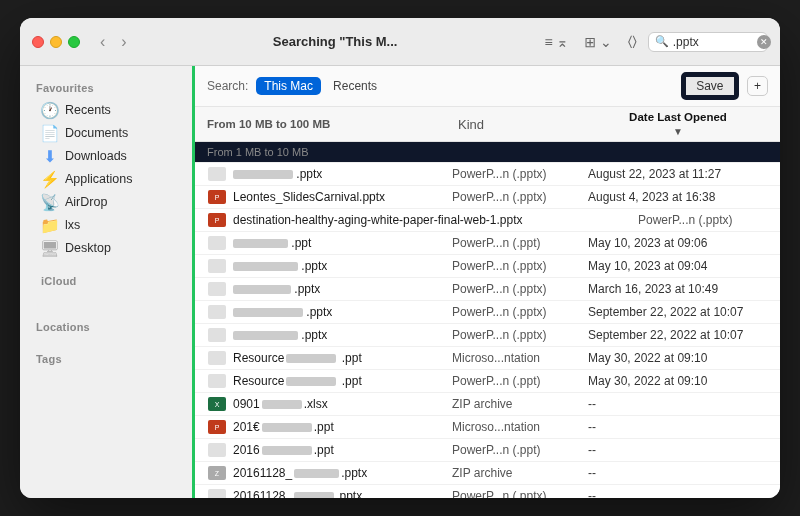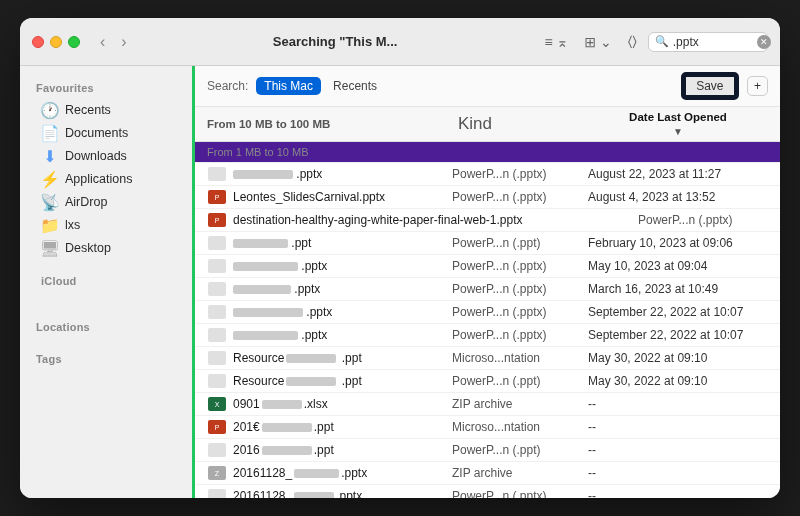--- a/index.html
+++ b/index.html
@@ -216,21 +216,21 @@
     
     .col-headers {
       display: flex;
       align-items: center;
       padding: 4px 12px;
       border-bottom: 1px solid #e0e0e0;
       background: #f7f7f7;
       flex-shrink: 0;
     }
     .col-name { flex: 1; font-size: 11.5px; color: #555; font-weight: bold; }
-    .col-kind { width: 130px; font-size: 17px; color: #555; }
+    .col-kind { width: 130px; font-size: 13px; color: #555; }
     .col-date {
       width: 180px;
       font-size: 11.5px;
       color: #111;
       font-weight: 600;
       display: flex;
       align-items: center;
       gap: 3px;
       flex-direction: column;
     }
@@ -239,21 +239,21 @@
     .file-list {
       flex: 1;
       overflow-y: auto;
     }
     .file-list::-webkit-scrollbar { width: 8px; }
     .file-list::-webkit-scrollbar-thumb { background: #c0c0c0; border-radius: 4px; }
     .section-divider {
       padding: 4px 12px;
       font-size: 11px;
       color: #888;
-      background: #4c1d95;
+      background: #0f172a;
       border-bottom: 1px solid #eee;
     }
     .file-row {
       display: flex;
       align-items: center;
       padding: 3px 12px;
       gap: 6px;
       border-bottom: 1px solid #f0f0f0;
       min-height: 22px;
     }
@@ -413,38 +413,38 @@
           <div class="file-kind">PowerP...n (.pptx)</div>
           <div class="file-date">August 22, 2023 at 11:27</div>
         </div>
 
         <div class="file-row">
           <div class="file-icon">
               <div class="file-thumb thumb-pptx" style="font-size:7px">P</div>
             </div>
           <div class="file-name">Leontes_SlidesCarnival.pptx</div>
           <div class="file-kind">PowerP...n (.pptx)</div>
-          <div class="file-date">August 4, 2023 at 13:52</div>
+          <div class="file-date">August 4, 2023 at 16:38</div>
         </div>
 
         <div class="file-row">
           <div class="file-icon">
               <div class="file-thumb thumb-pptx" style="font-size:7px">P</div>
             </div>
           <div class="file-name">destination-healthy-aging-white-paper-final-web-1.pptx</div>
           <div class="file-kind">PowerP...n (.pptx)</div>
         </div>
 
         <div class="file-row">
           <div class="file-icon">
               <div class="file-thumb thumb-blank"></div>
             </div>
           <div class="file-name"><span class="redacted-block" style="width:55px"></span><span> .ppt</span></div>
           <div class="file-kind">PowerP...n (.ppt)</div>
-          <div class="file-date">February 10, 2023 at 09:06</div>
+          <div class="file-date">May 10, 2023 at 09:06</div>
         </div>
 
         <div class="file-row">
           <div class="file-icon">
               <div class="file-thumb thumb-blank"></div>
             </div>
           <div class="file-name"><span class="redacted-block" style="width:65px"></span><span> .pptx</span></div>
           <div class="file-kind">PowerP...n (.pptx)</div>
           <div class="file-date">May 10, 2023 at 09:04</div>
         </div>

